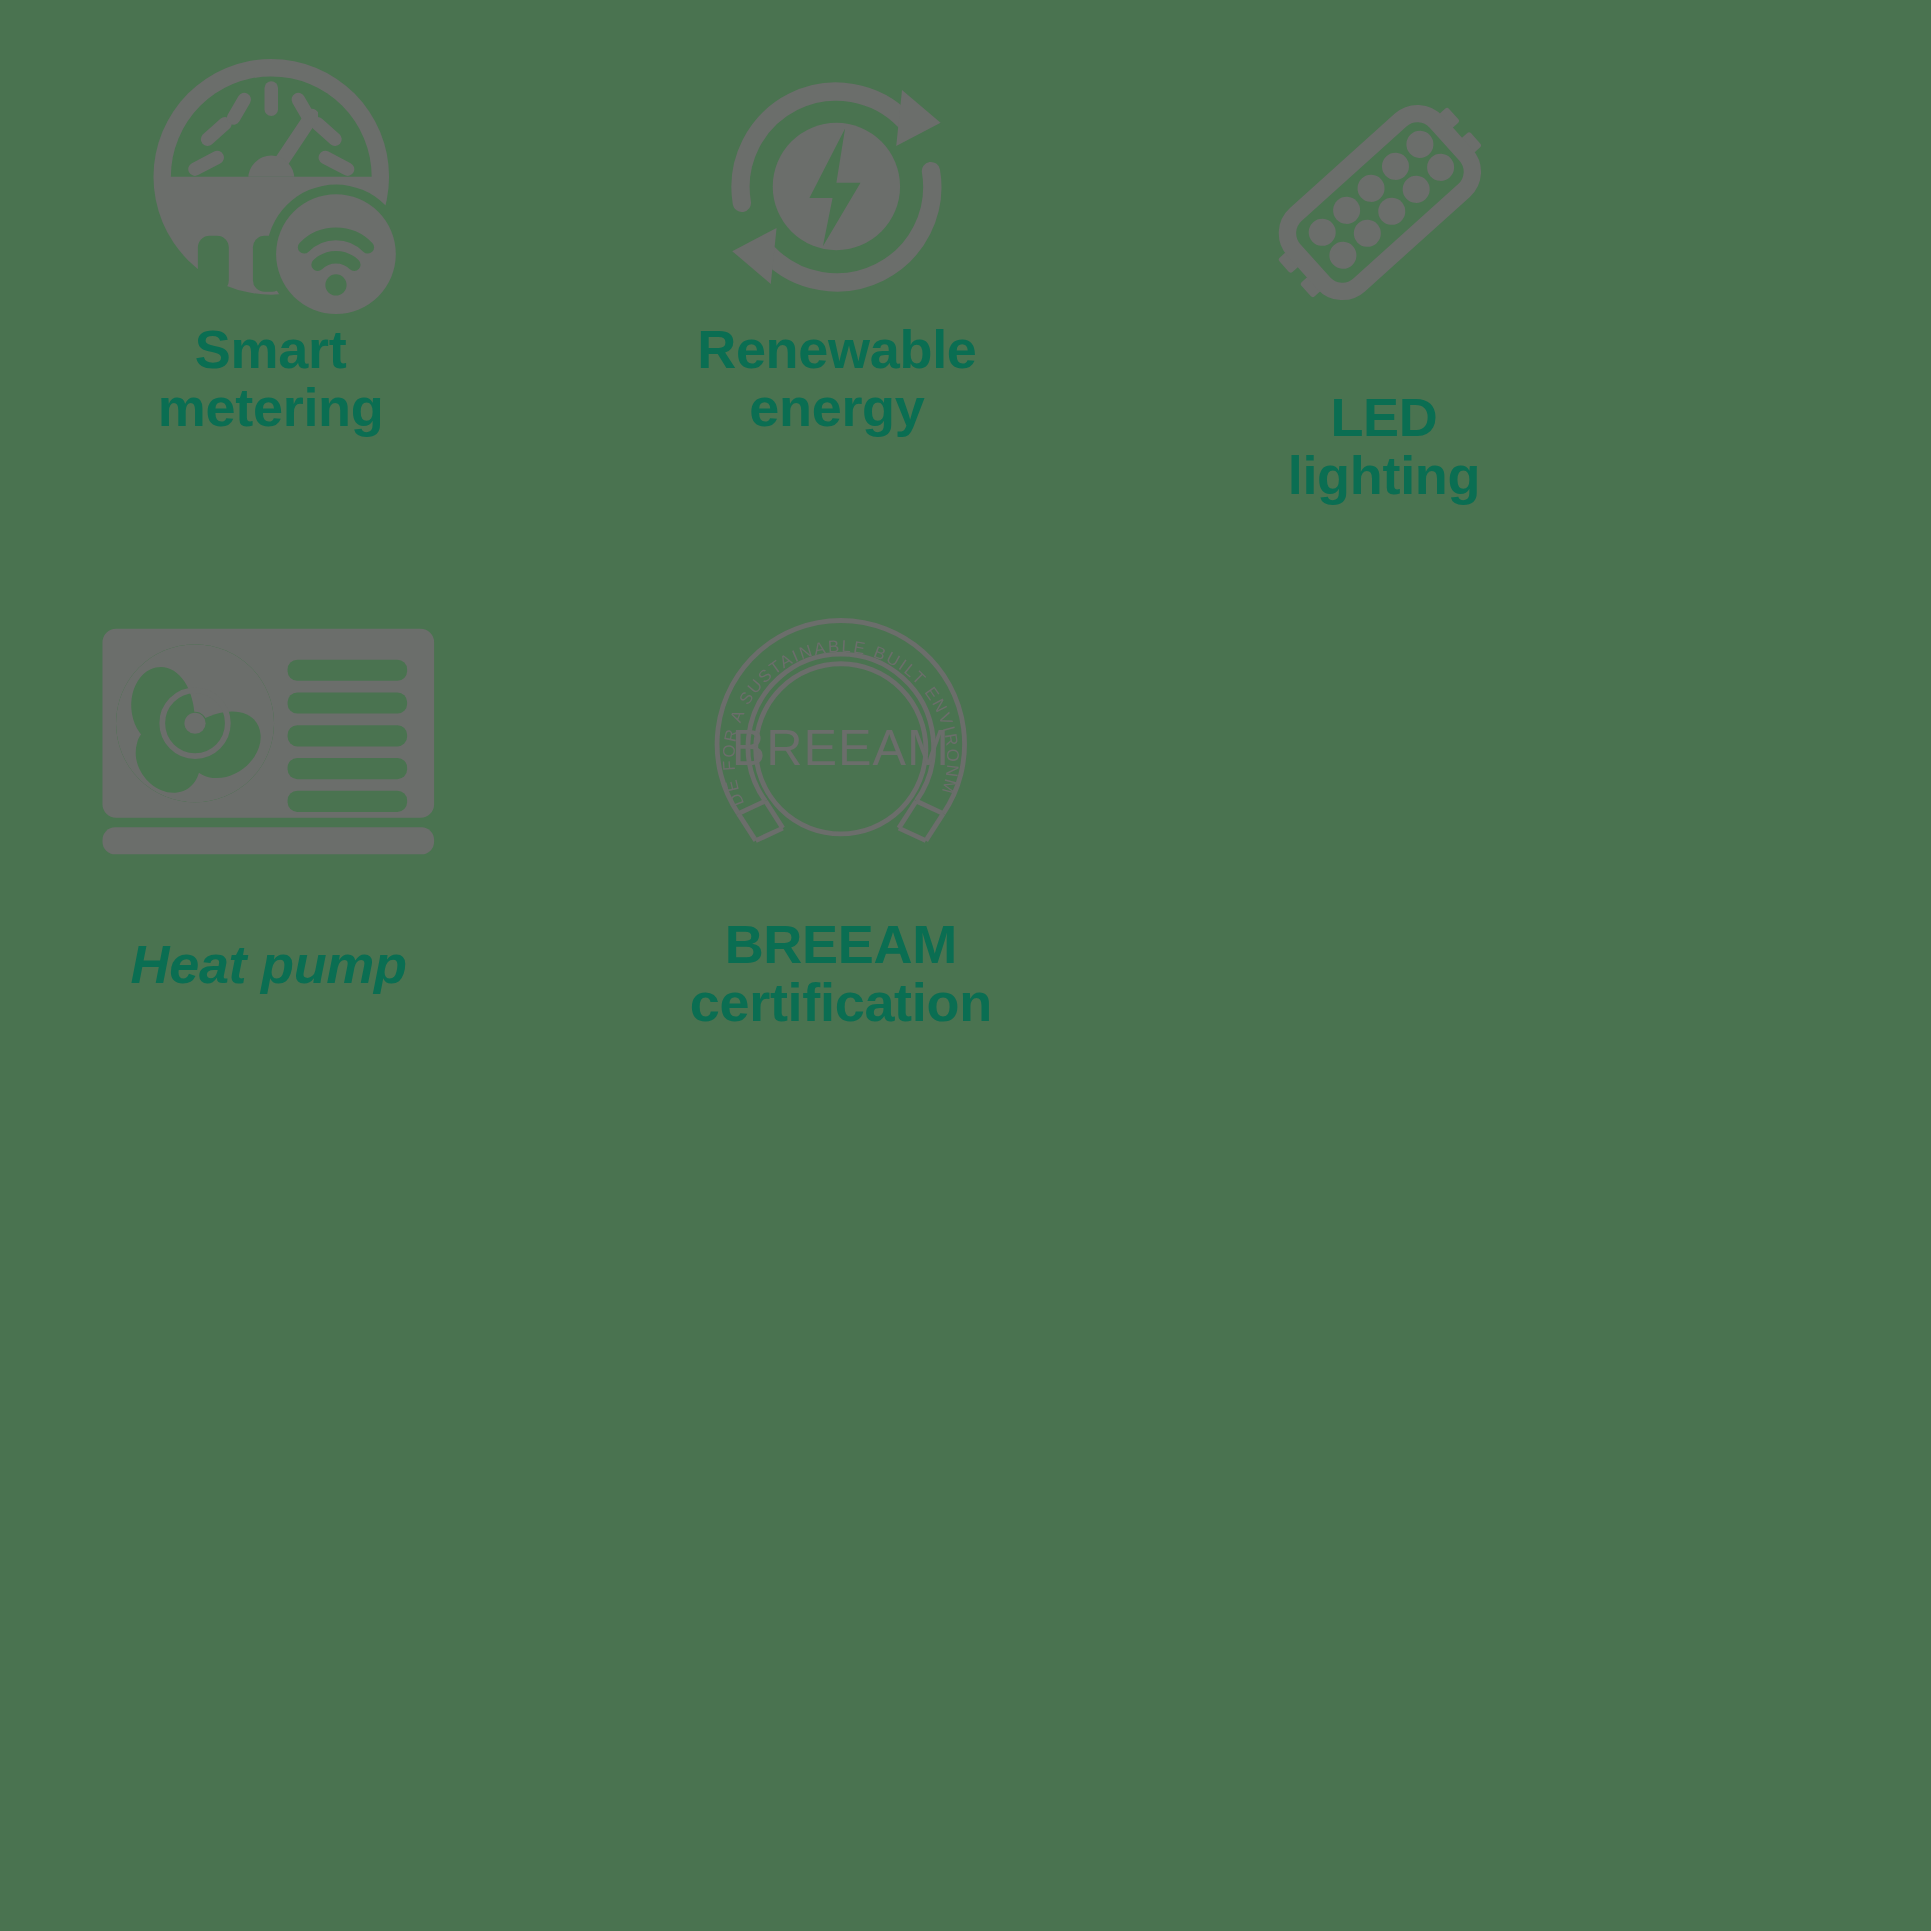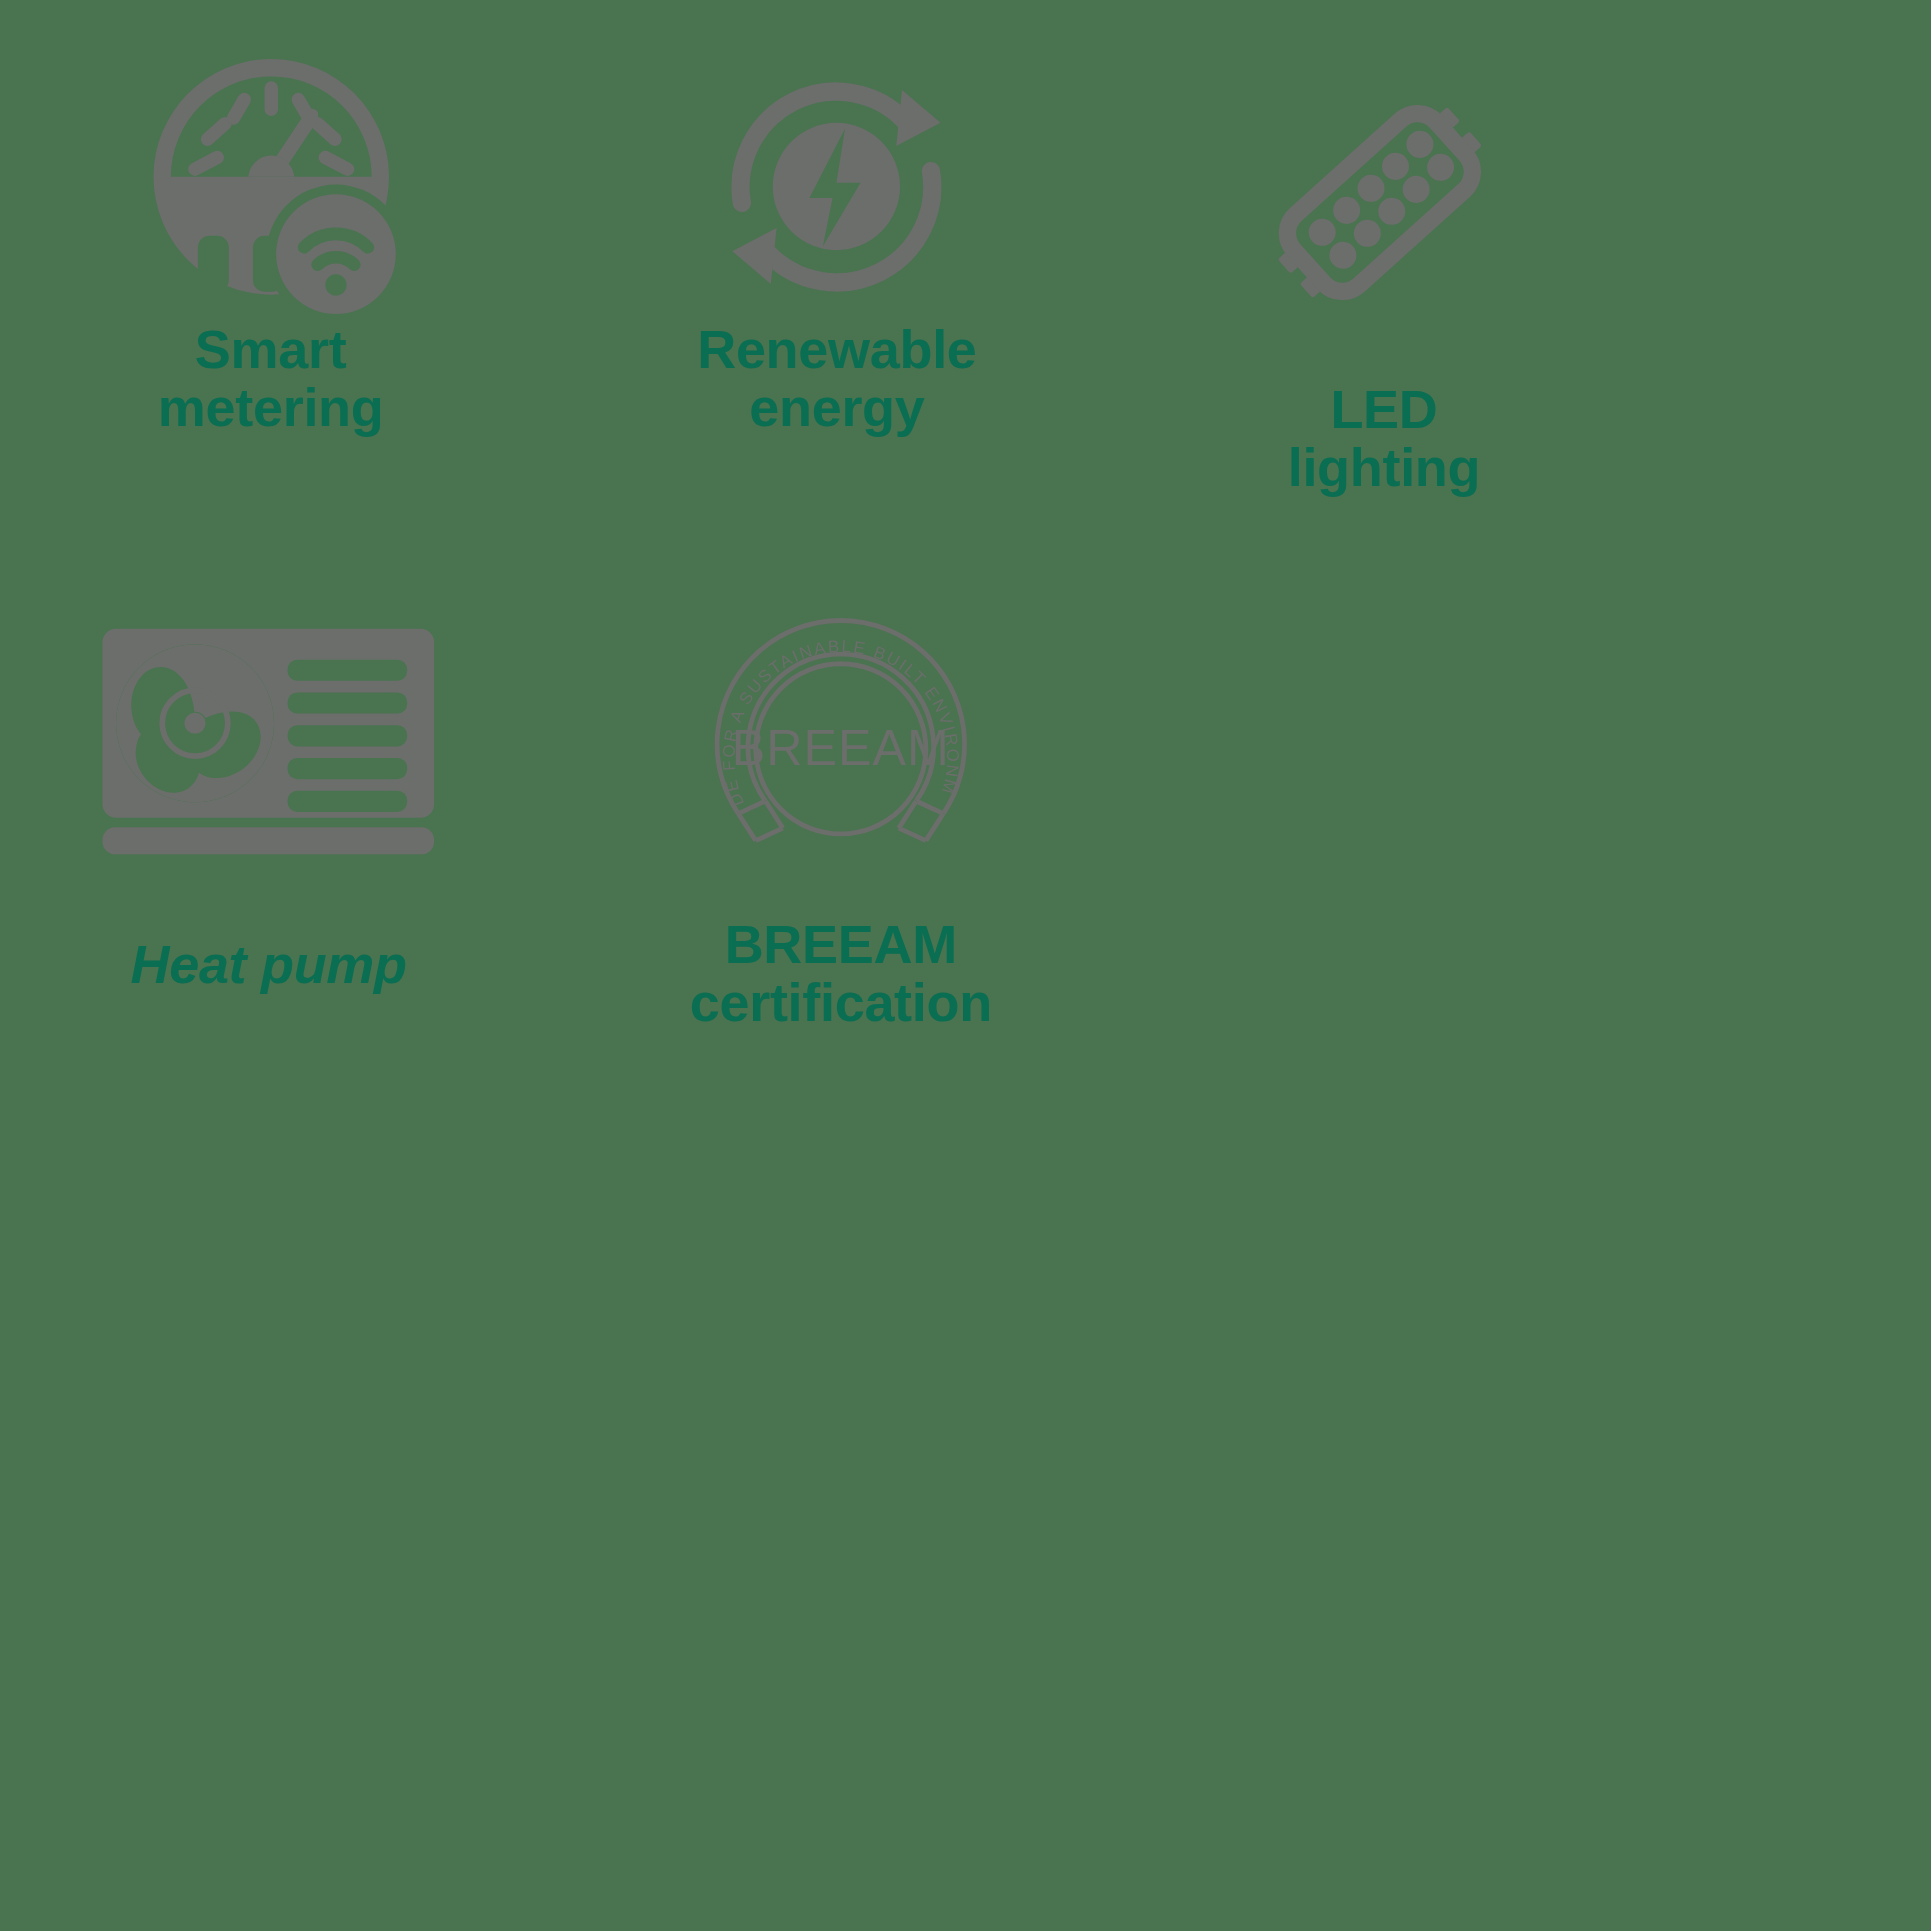--- a/index.html
+++ b/index.html
@@ -48,21 +48,21 @@
     letter-spacing: -0.3px;
     white-space: pre-line;
   }
 
   
   .r1 .icon-slot { height: 319px; padding-top: 53px; box-sizing: border-box; }
   .r1 .label { margin-top: 1.9px; }
 
   
   .r2 .icon-slot { height: 381px; padding-top: 24px; box-sizing: border-box; }
-  .r2 .label { margin-top: 0px; }
+  .r2 .label { margin-top: 8px; }
 
   
   .cell-smart .icon-slot   { transform: translateX(-7.7px); }
   .cell-smart .label       { transform: translateX(-7.7px); }
   .cell-renew .icon-slot   { transform: translateX(1.9px); }
   .cell-renew .label       { transform: translateX(1.9px); }
   .cell-grey  .icon-slot   { transform: translateX(5.8px); }
   .cell-grey  .label       { transform: translateX(5.8px); }
   .cell-led   .icon-slot   { transform: translateX(-11.6px); }
   .cell-led   .label       { transform: translateX(-7.7px); }

